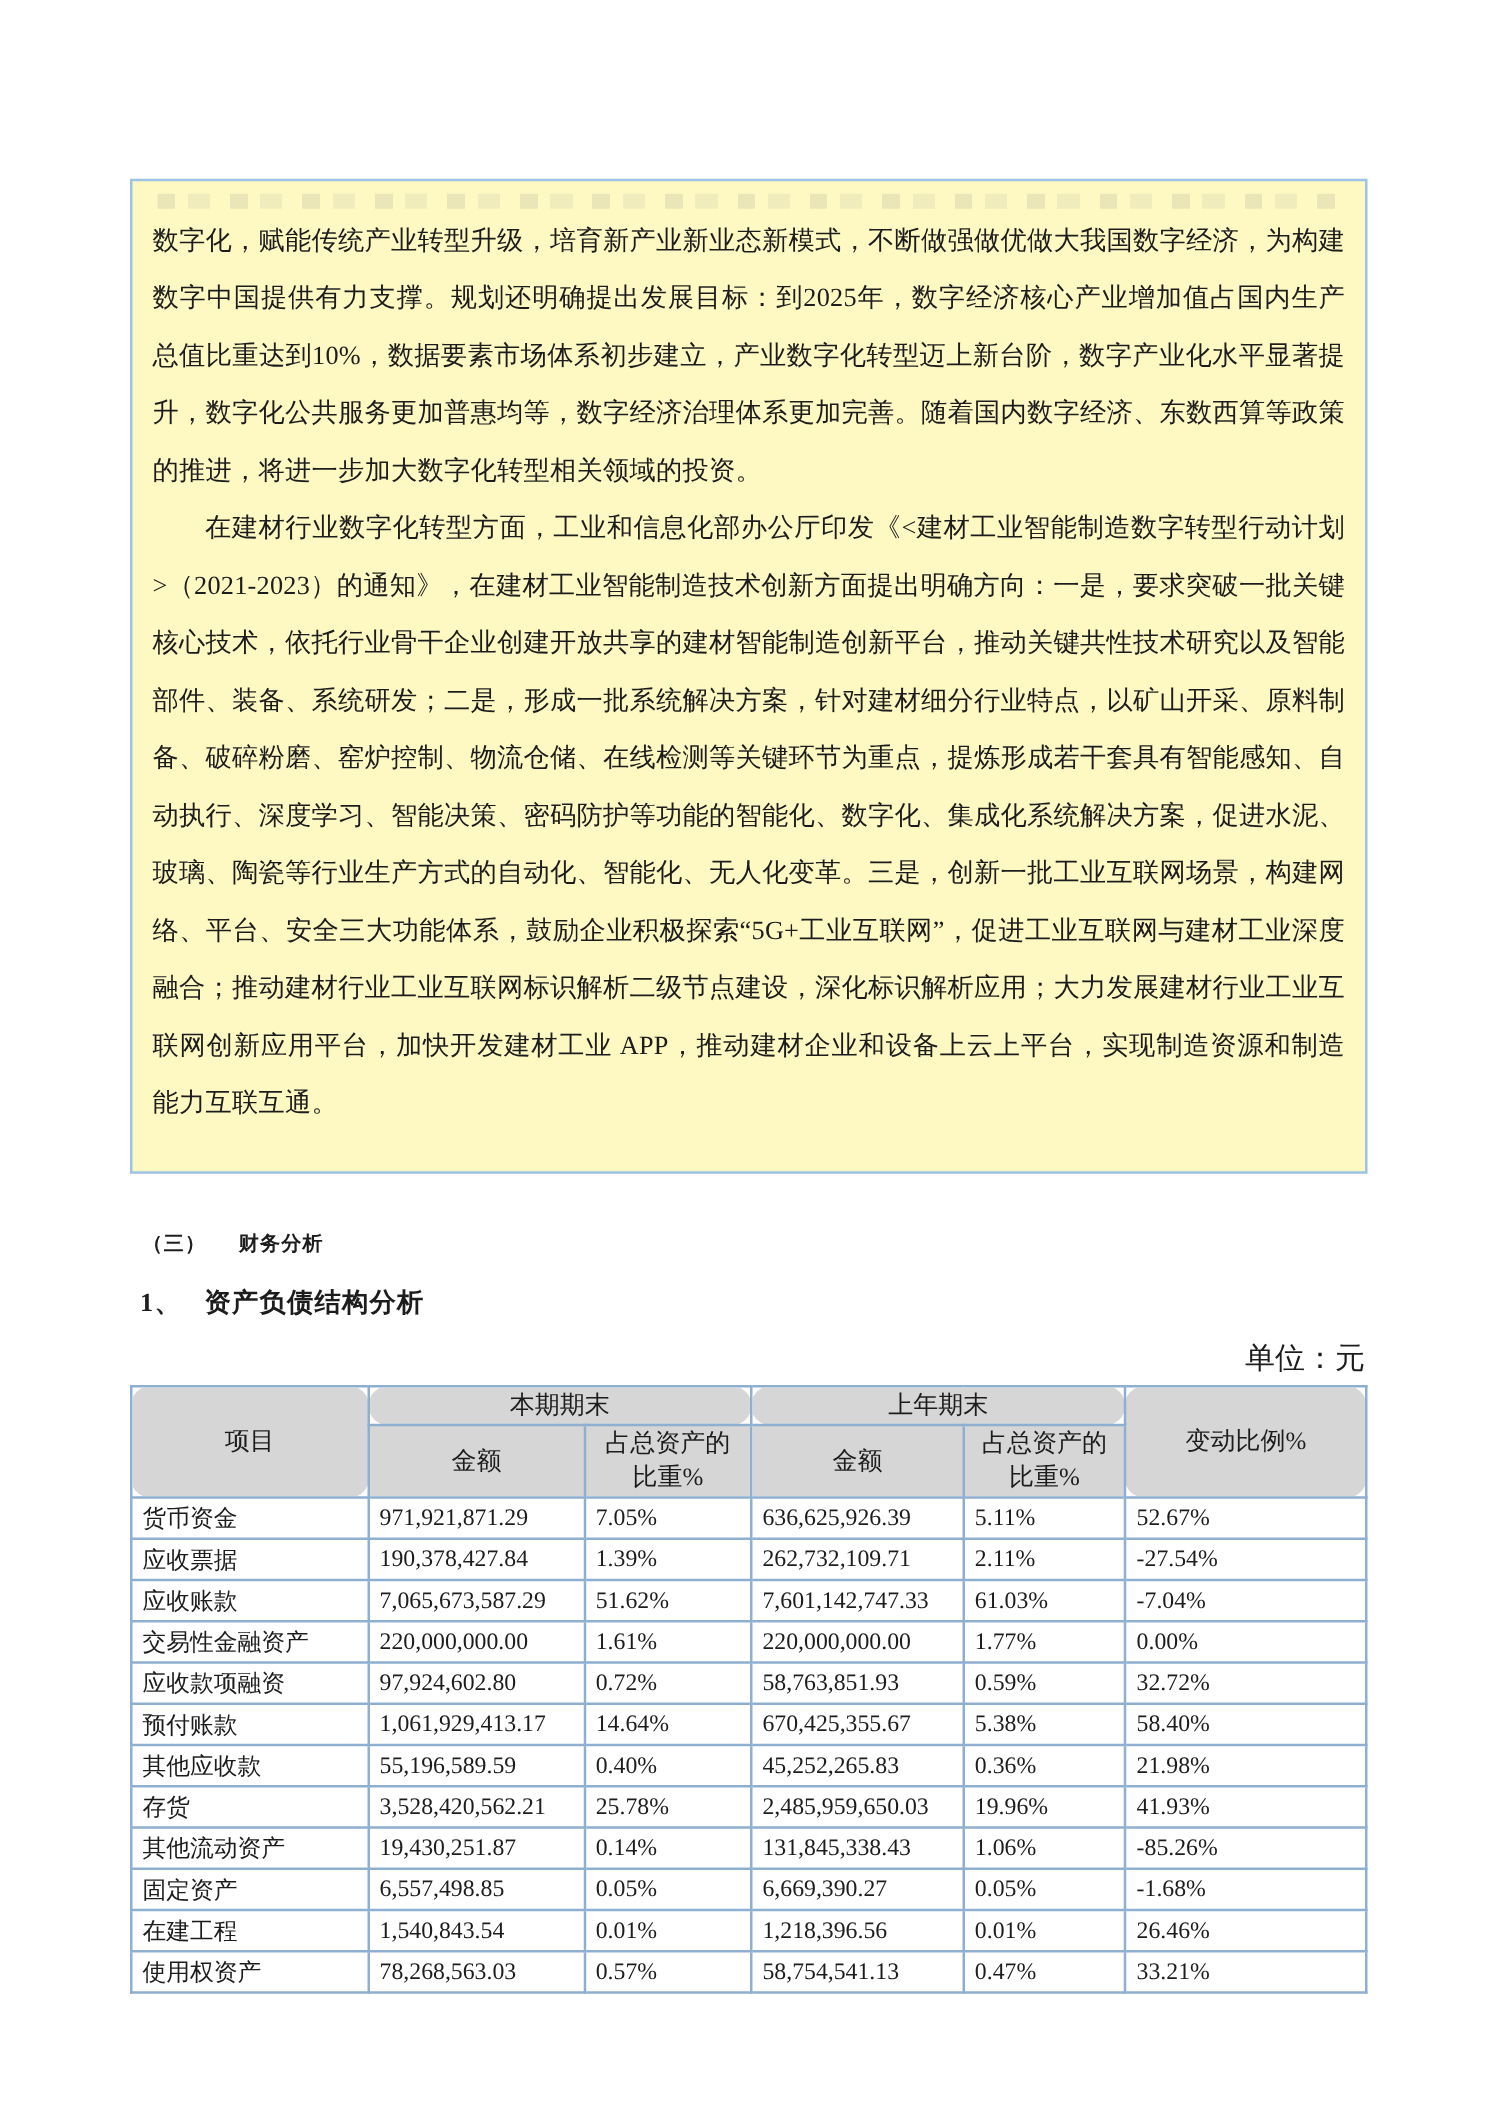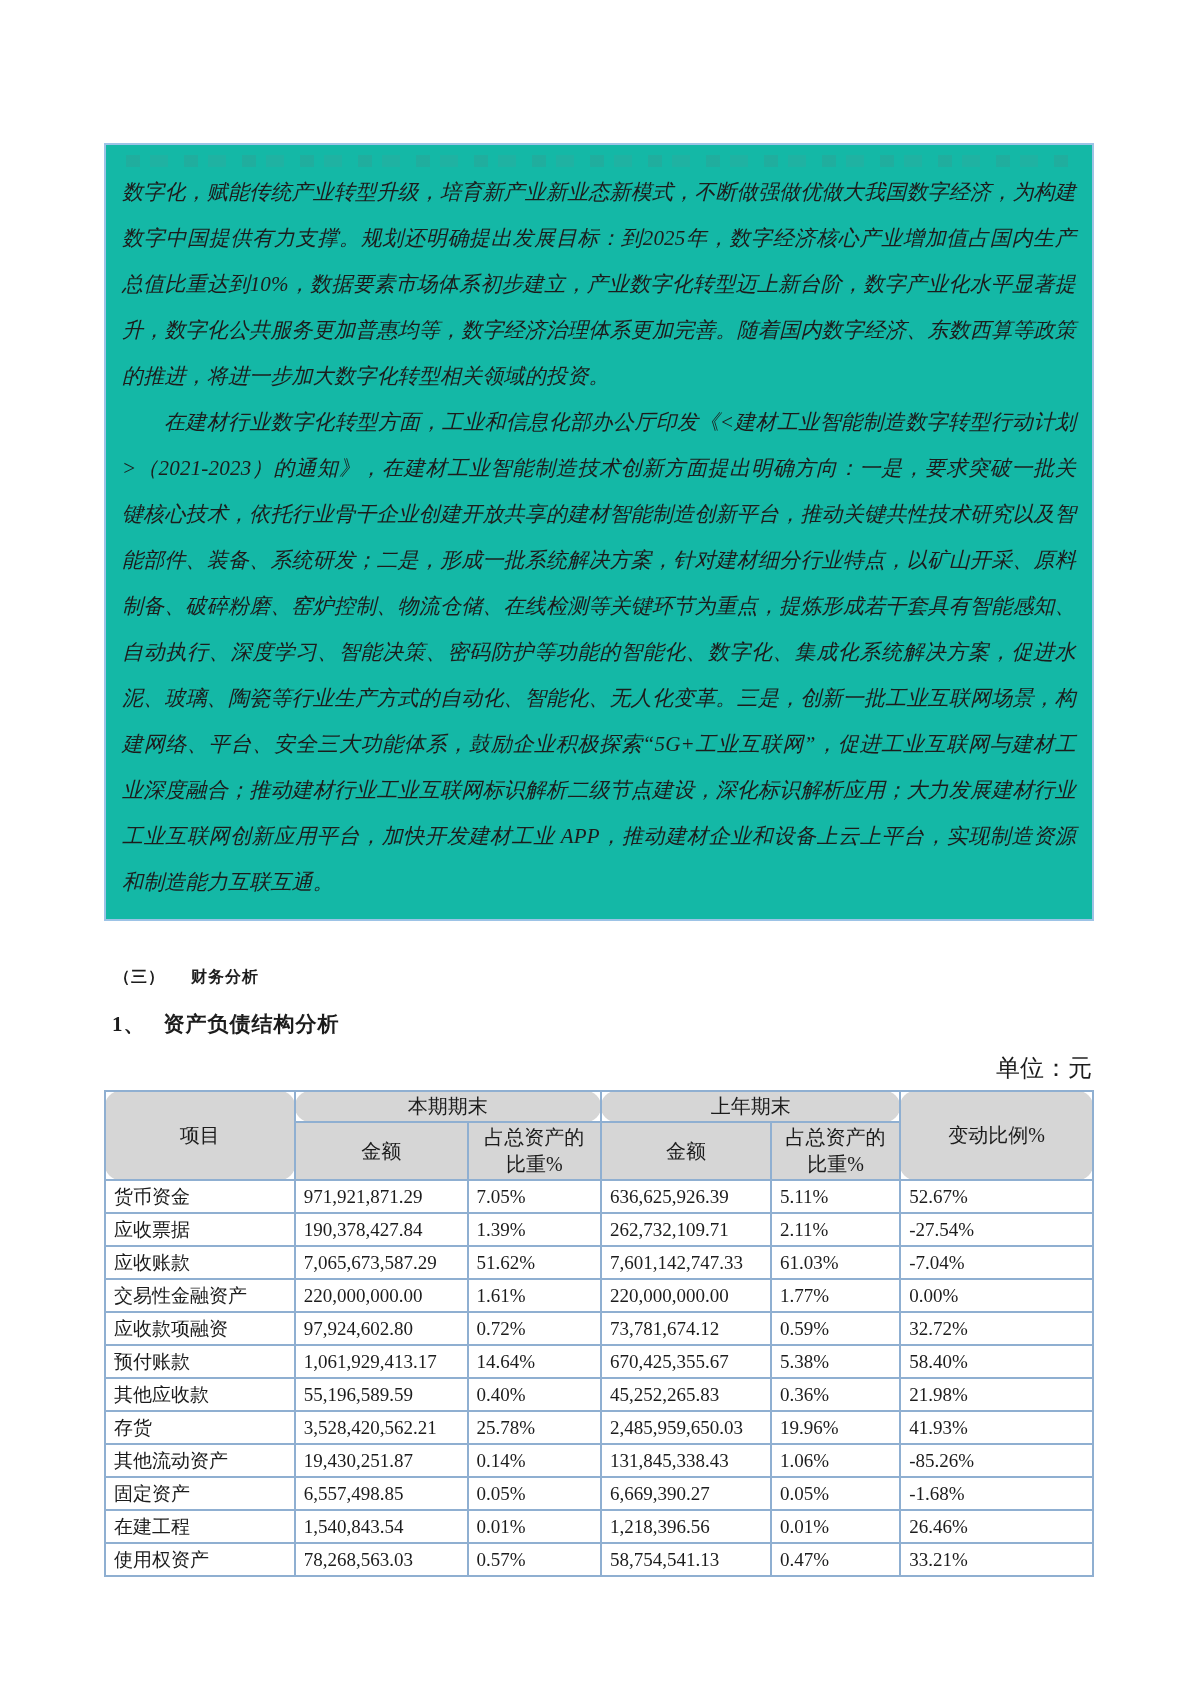--- a/index.html
+++ b/index.html
@@ -10,24 +10,23 @@
     color: var(--text, #1c1c1c);
     position: relative;
     overflow: hidden;
   }
   .page { position: absolute; inset: 0; background: #ffffff; }
   .content { position: absolute; left: 104px; top: 143px; width: 990px; }
 
   
   .text-box {
     border: 2px solid var(--box-border, #9dc3e6);
-    padding: 10px 16px 14px 16px;
+    padding: 10px 16px 32px 16px;
     box-sizing: border-box;
-    background: #14b8a6;
-    font-style: italic;
+    background: #fef9c3;
   }
   .ghost-line {
     height: 12px; margin: 0 4px 2px 4px;
     background: repeating-linear-gradient(90deg,
       rgba(110,110,110,0.45) 0 14px, rgba(255,255,255,0) 14px 24px,
       rgba(130,130,130,0.35) 24px 42px, rgba(255,255,255,0) 42px 58px);
     opacity: 0.30; filter: blur(0.5px);
   }
   .para {
     margin: 0;
@@ -172,21 +171,21 @@
             <td class="c-num">220,000,000.00</td>
             <td class="c-num">1.61%</td>
             <td class="c-num">220,000,000.00</td>
             <td class="c-num">1.77%</td>
             <td class="c-num">0.00%</td>
           </tr>
           <tr>
             <td class="c-item">应收款项融资</td>
             <td class="c-num">97,924,602.80</td>
             <td class="c-num">0.72%</td>
-            <td class="c-num">73,781,674.12</td>
+            <td class="c-num">58,763,851.93</td>
             <td class="c-num">0.59%</td>
             <td class="c-num">32.72%</td>
           </tr>
           <tr>
             <td class="c-item">预付账款</td>
             <td class="c-num">1,061,929,413.17</td>
             <td class="c-num">14.64%</td>
             <td class="c-num">670,425,355.67</td>
             <td class="c-num">5.38%</td>
             <td class="c-num">58.40%</td>

